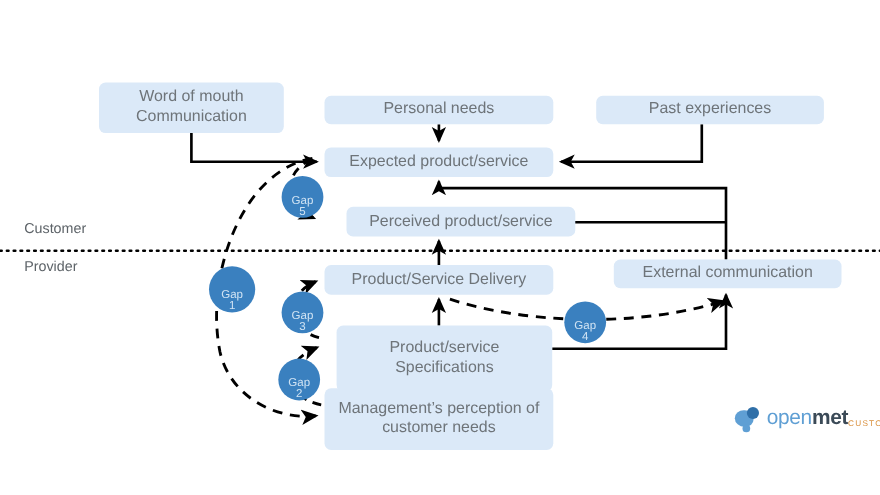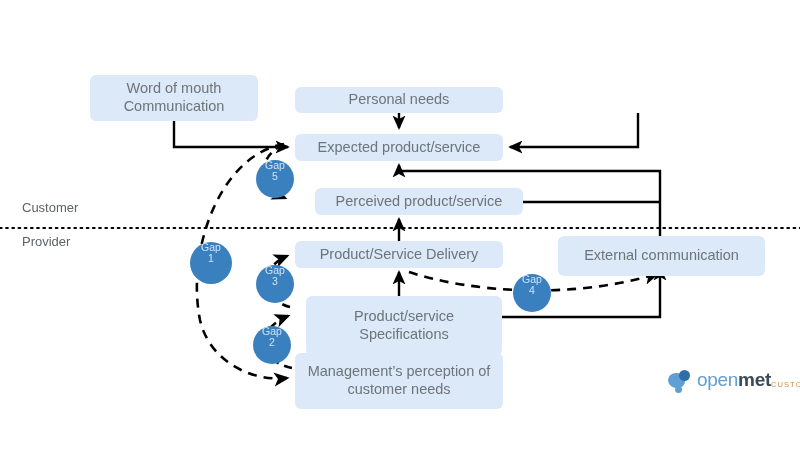--- a/index.html
+++ b/index.html
@@ -41,21 +41,21 @@
     z-index: 3;
     white-space: pre-line;
   }
   .gap-circle {
     position: absolute;
     background: #3a80bf;
     border-radius: 50%;
     display: flex;
     flex-direction: column;
     align-items: center;
-    justify-content: flex-start;
+    justify-content: flex-end;
     color: #cfe2f3;
     font-size: 10.5px;
     line-height: 1.02;
     z-index: 6;
     box-sizing: border-box;
   }
   .gap-circle .gap-word { display: block; }
   .gap-circle .gap-num  { display: block; }
   .side-label {
     position: absolute;
@@ -142,28 +142,29 @@
   </svg>
 
   <div class="side-label" style="left:22px; top:200px;">Customer</div>
   <div class="side-label" style="left:22px; top:234px;">Provider</div>
 
   <div class="node" style="left:90px;  top:75px;  width:168px; height:46px;">Word of mouth
 Communication</div>
 
   <div class="node" style="left:295px; top:87px;  width:208px; height:26px;">Personal needs</div>
 
+  <div class="node" style="left:542px; top:87px;  width:207px; height:26px;">Past experiences</div>
 
   <div class="node" style="left:295px; top:134px; width:208px; height:27px;">Expected product/service</div>
 
   <div class="node" style="left:295px; top:188px; width:208px; height:27px;margin-left:20px;">Perceived product/service</div>
 
   <div class="node" style="left:295px; top:241px; width:208px; height:27px;">Product/Service Delivery</div>
 
-  <div class="node" style="left:558px; top:236px; width:207px; height:40px;">External communication</div>
+  <div class="node" style="left:558px; top:236px; width:207px; height:26px;">External communication</div>
 
   <div class="node" style="left:306px; top:296px; width:196px; height:60px;">Product/service
 Specifications</div>
 
   <div class="node" style="left:295px; top:353px; width:208px; height:56px;">Management’s perception of
 customer needs</div>
 
   <div class="gap-circle" style="left:256px; top:160px; width:38px; height:38px;">
     <span class="gap-word">Gap</span>
     <span class="gap-num">5</span>

